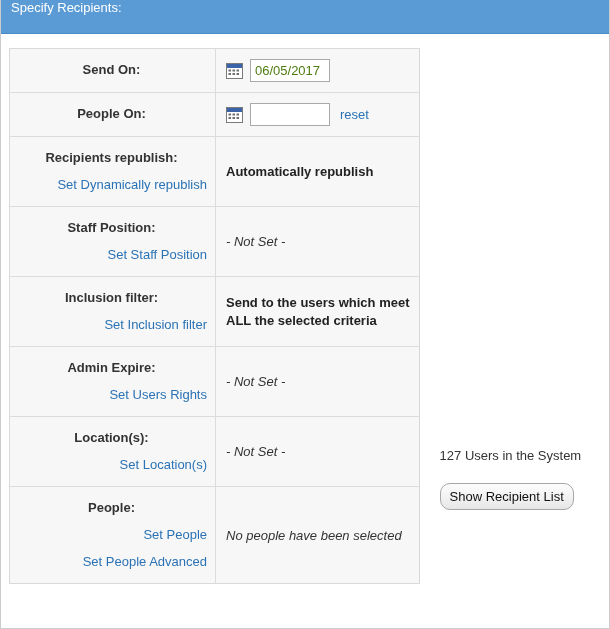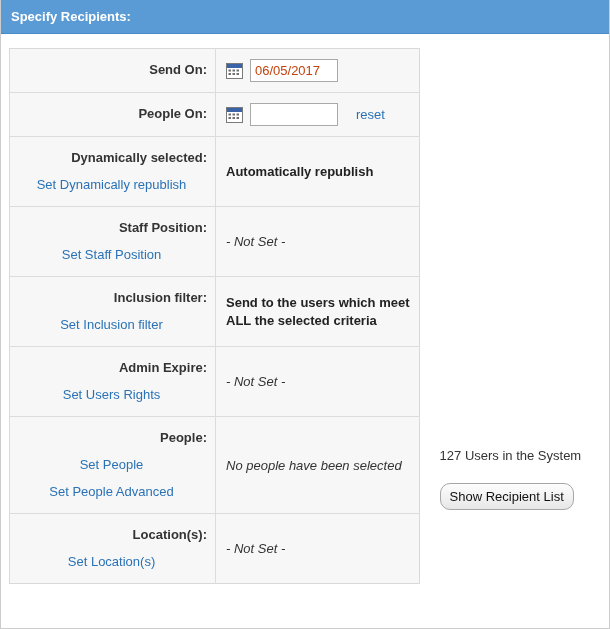--- a/index.html
+++ b/index.html
@@ -20,24 +20,23 @@
     overflow: hidden;
     border: 1px solid #cccccc;
     border-top: none;
     background: #ffffff;
   }
   
   .panel-header {
     height: 34px;
     background: #5b9bd5;
     color: #ffffff;
-    font-weight: bold;
+    font-weight: normal;
     font-size: 13px;
     display: flex;
-    align-items: center;
     padding-left: 10px;
     border-bottom: 1px solid #4a8ac4;
   }
   
   .body-wrap {
     display: flex;
     align-items: flex-start;
     padding-top: 14px;
   }
   .form-table {
@@ -60,54 +59,54 @@
   .val-cell {
     padding: 10px 8px 10px 10px;
     vertical-align: middle;
     background: #f7f7f7;
   }
   .lbl {
     font-weight: bold;
     color: #333333;
     display: block;
     line-height: 18px;
+    text-align: center;
   }
   .link {
     color: #2a72b5;
     text-decoration: none;
     display: block;
     margin-top: 9px;
     line-height: 18px;
     cursor: pointer;
-    text-align: center;
   }
   .inline-link {
     color: #2a72b5;
     text-decoration: none;
-    margin-left: 18px;
+    margin-left: 10px;
     cursor: pointer;
     vertical-align: middle;
   }
   .date-row { display: flex; align-items: center; }
   .cal-icon {
     width: 17px;
     height: 16px;
     margin-right: 7px;
     display: inline-block;
     flex: 0 0 auto;
     cursor: pointer;
   }
   .date-input {
-    width: 88px;
+    width: 80px;
     height: 23px;
     border: 1px solid #a9a9a9;
     background: #ffffff;
     font-family: "Liberation Sans", sans-serif;
     font-size: 13px;
-    color: #c2410c;
+    color: #4d7c0f;
     padding: 2px 4px;
   }
   .plain-val {
     color: #222222;
     line-height: 18px;
     font-size: 13px;
     font-weight: bold;
   }
   .notset {
     font-style: italic;
@@ -202,21 +201,21 @@
                 </svg>
               </span>
               <input class="date-input" type="text" value="" style="">
               <a class="inline-link">reset</a>
             </div>
           </td>
         </tr>
 
         <tr>
           <td class="lbl-cell">
-            <span class="lbl">Dynamically selected:</span>
+            <span class="lbl">Recipients republish:</span>
             <a class="link">Set Dynamically republish</a>
           </td>
           <td class="val-cell">
             <span class="plain-val">Automatically republish</span>
           </td>
         </tr>
 
         <tr>
           <td class="lbl-cell">
             <span class="lbl">Staff Position:</span>
@@ -234,44 +233,44 @@
           </td>
           <td class="val-cell">
             <span class="plain-val">Send to the users which meet ALL the selected criteria</span>
           </td>
         </tr>
 
         <tr>
           <td class="lbl-cell">
             <span class="lbl">Admin Expire:</span>
             <a class="link">Set Users Rights</a>
+          </td>
+          <td class="val-cell">
+            <span class="notset">- Not Set -</span>
+          </td>
+        </tr>
+
+        <tr>
+          <td class="lbl-cell">
+            <span class="lbl">Location(s):</span>
+            <a class="link">Set Location(s)</a>
           </td>
           <td class="val-cell">
             <span class="notset">- Not Set -</span>
           </td>
         </tr>
 
         <tr>
           <td class="lbl-cell">
             <span class="lbl">People:</span>
             <a class="link">Set People</a>
             <a class="link">Set People Advanced</a>
           </td>
           <td class="val-cell">
             <span class="nopeople">No people have been selected</span>
-          </td>
-        </tr>
-
-        <tr>
-          <td class="lbl-cell">
-            <span class="lbl">Location(s):</span>
-            <a class="link">Set Location(s)</a>
-          </td>
-          <td class="val-cell">
-            <span class="notset">- Not Set -</span>
           </td>
         </tr>
 
       </tbody>
     </table>
 
     <div class="side">
       <p>127 Users in the System</p>
       <button class="btn">Show Recipient List</button>
     </div>

